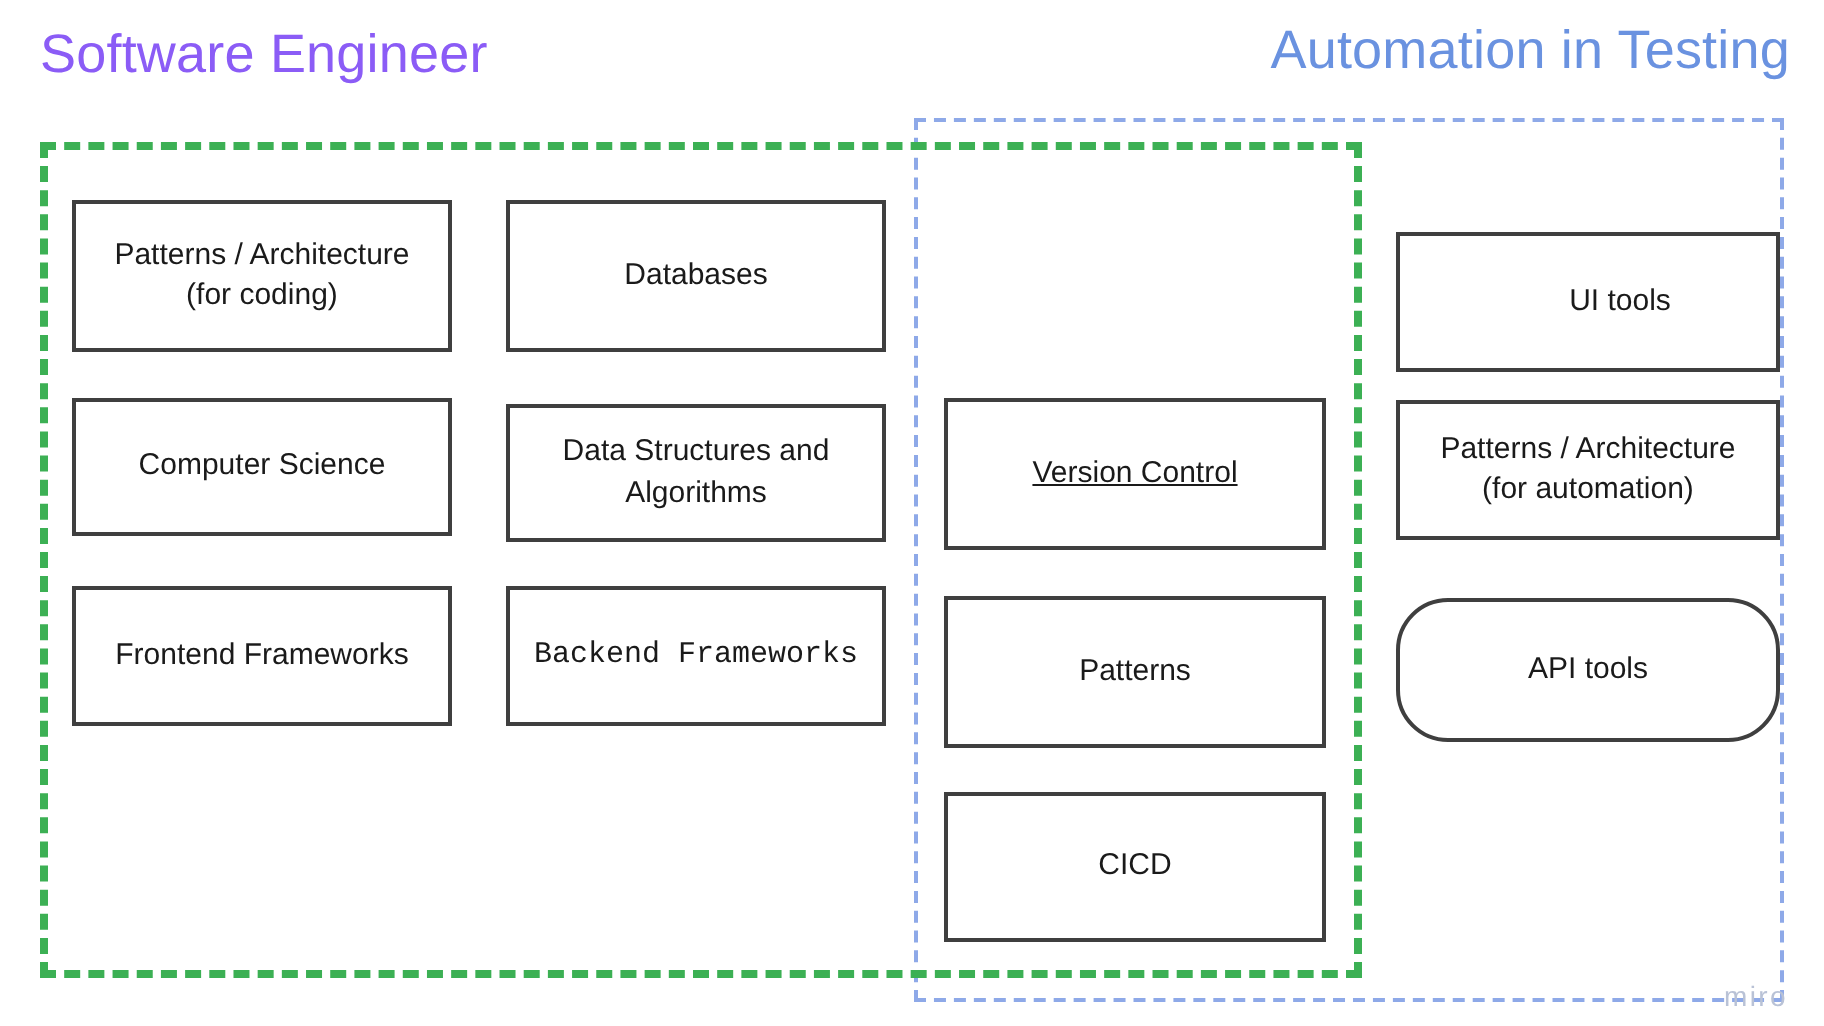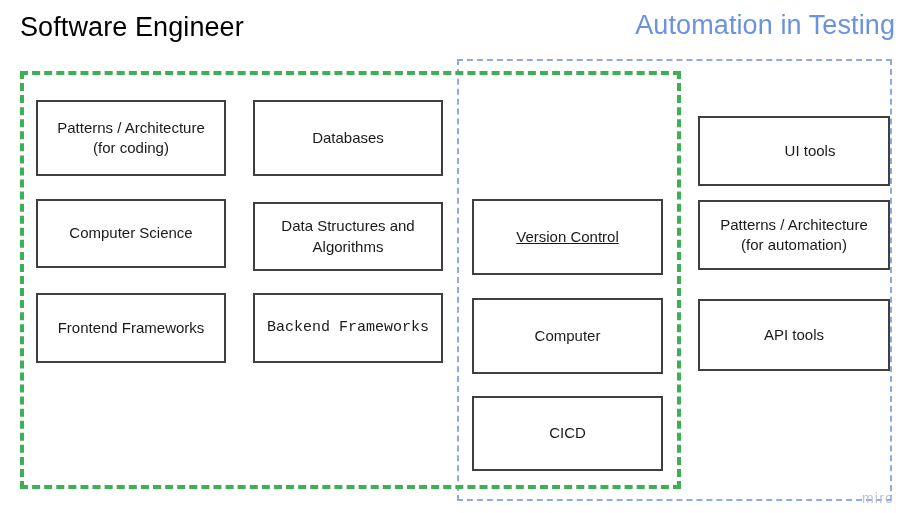--- a/index.html
+++ b/index.html
@@ -20,21 +20,21 @@
   .title {
     position: absolute;
     font-size: 27px;
     font-weight: 400;
     letter-spacing: 0.1px;
     white-space: nowrap;
   }
   #title-left {
     left: 20px;
     top: 12px;
-    color: #000000;
+    color: #8b5cf6;
   }
   #title-right {
     right: 17px;
     top: 10px;
     color: #6A92E0;
     text-align: right;
   }
 
   
   .frame {
@@ -119,32 +119,32 @@
 Algorithms</span>
   </div>
   <div class="node" style="left:253px; top:293px; width:190px; height:70px;font-family:Liberation Mono, monospace;">
     <span>Backend Frameworks</span>
   </div>
 
   <div class="node" style="left:472px; top:199px; width:191px; height:76px;text-decoration:underline;">
     <span>Version Control</span>
   </div>
   <div class="node" style="left:472px; top:298px; width:191px; height:76px;">
-    <span>Computer</span>
+    <span>Patterns</span>
   </div>
   <div class="node" style="left:472px; top:396px; width:191px; height:75px;">
     <span>CICD</span>
   </div>
 
   <div class="node" style="left:698px; top:116px; width:192px; height:70px;padding-left:40px;">
     <span>UI tools</span>
   </div>
   <div class="node" style="left:698px; top:200px; width:192px; height:70px;">
     <span>Patterns / Architecture
 (for automation)</span>
   </div>
-  <div class="node" style="left:698px; top:299px; width:192px; height:72px;">
+  <div class="node" style="left:698px; top:299px; width:192px; height:72px;border-radius:26px;">
     <span>API tools</span>
   </div>
 
   <div id="watermark">miro</div>
 
 </div>
 
 </body></html>

